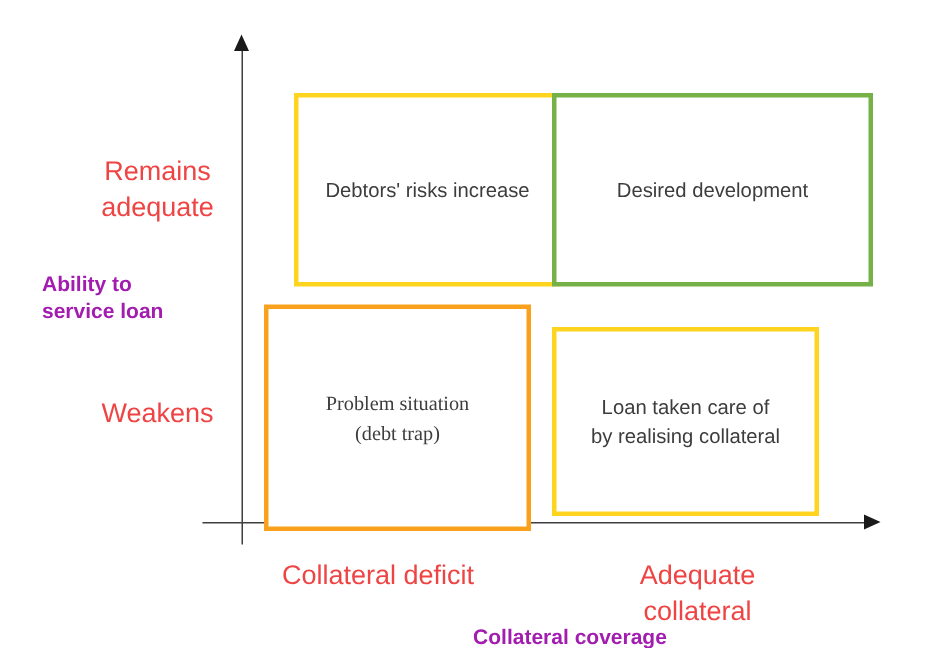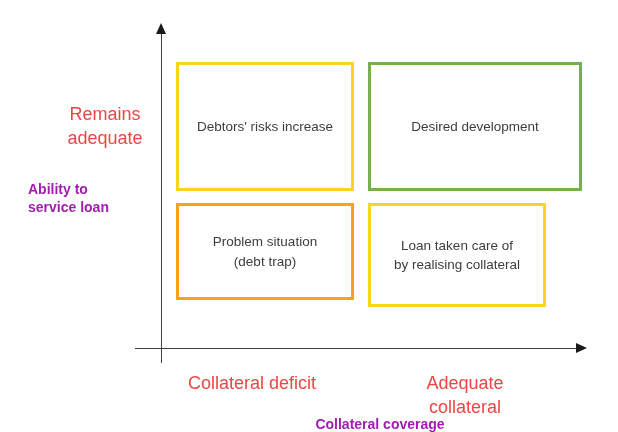--- a/index.html
+++ b/index.html
@@ -43,22 +43,22 @@
     justify-content: center;
     text-align: center;
     font-size: 13.5px;
     line-height: 1.42;
     color: #3d3d3d;
     white-space: pre-line;
     padding: 4px 8px;
   }
   .q-tl { left: 176px; top: 62px;  width: 178px; height: 129px; }
   .q-tr { left: 368px; top: 62px;  width: 214px; height: 129px; }
-  .q-bl { left: 176px; top: 203px; width: 178px; height: 97px; }
-  .q-br { left: 368px; top: 203px; width: 178px; height: 104px; }
+  .q-bl { left: 176px; top: 203px; width: 178px; height: 151px; font-family: Liberation Serif, serif; }
+  .q-br { left: 368px; top: 218px; width: 178px; height: 126px; }
   
   .label {
     position: absolute;
     font-size: 18px;
     color: #ef4444;
     white-space: pre-line;
     line-height: 1.35;
   }
   .label-center { text-align: center; }
   .label-bold {
@@ -77,21 +77,21 @@
 </head>
 <body>
 
 <div class="canvas">
 
   <div class="axis-line y-axis-line"></div>
   <div class="arrow arrow-up"></div>
   <div class="axis-line x-axis-line"></div>
   <div class="arrow arrow-right"></div>
 
-  <div class="quadrant q-tl" style="border-color: rgb(255, 212, 30);">
+  <div class="quadrant q-tl" style="border-color: rgb(255, 212, 30); margin-left: 20px;">
     <span>Debtors' risks increase</span>
   </div>
 
   <div class="quadrant q-tr" style="border-color: rgb(118, 177, 71);">
     <span>Desired development</span>
   </div>
 
   <div class="quadrant q-bl" style="border-color: rgb(249, 161, 28);">
     <span>Problem situation
 (debt trap)</span>
@@ -101,20 +101,21 @@
     <span>Loan taken care of
 by realising collateral</span>
   </div>
 
   <div class="label label-center tick-remains">Remains
 adequate</div>
 
   <div class="label label-bold y-title">Ability to
 service loan</div>
 
+  <div class="label label-center tick-weakens">Weakens</div>
 
   <div class="label label-center tick-adequate">Adequate collateral</div>
 
   <div class="label label-center tick-deficit">Collateral deficit</div>
 
   <div class="label label-bold x-title">Collateral coverage</div>
 
 </div>
 
 </body></html>

